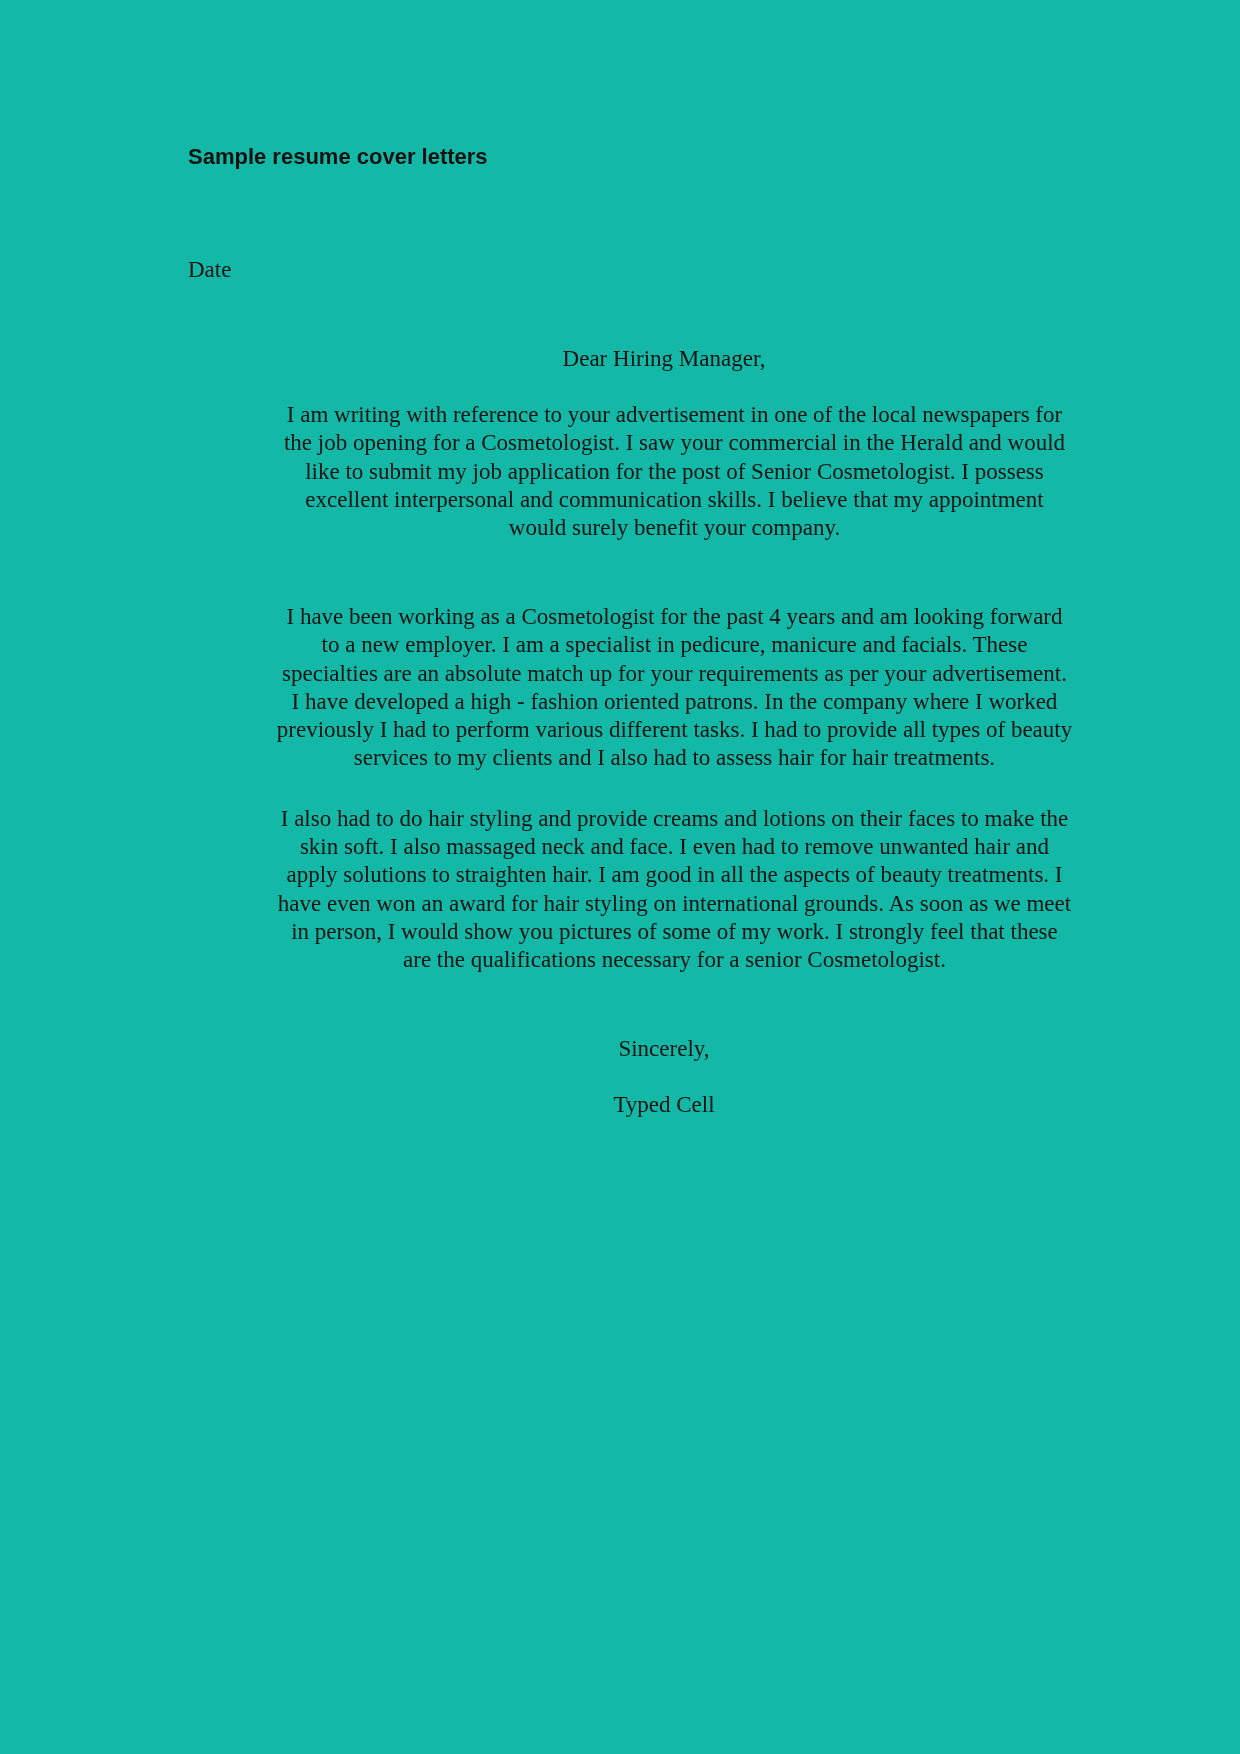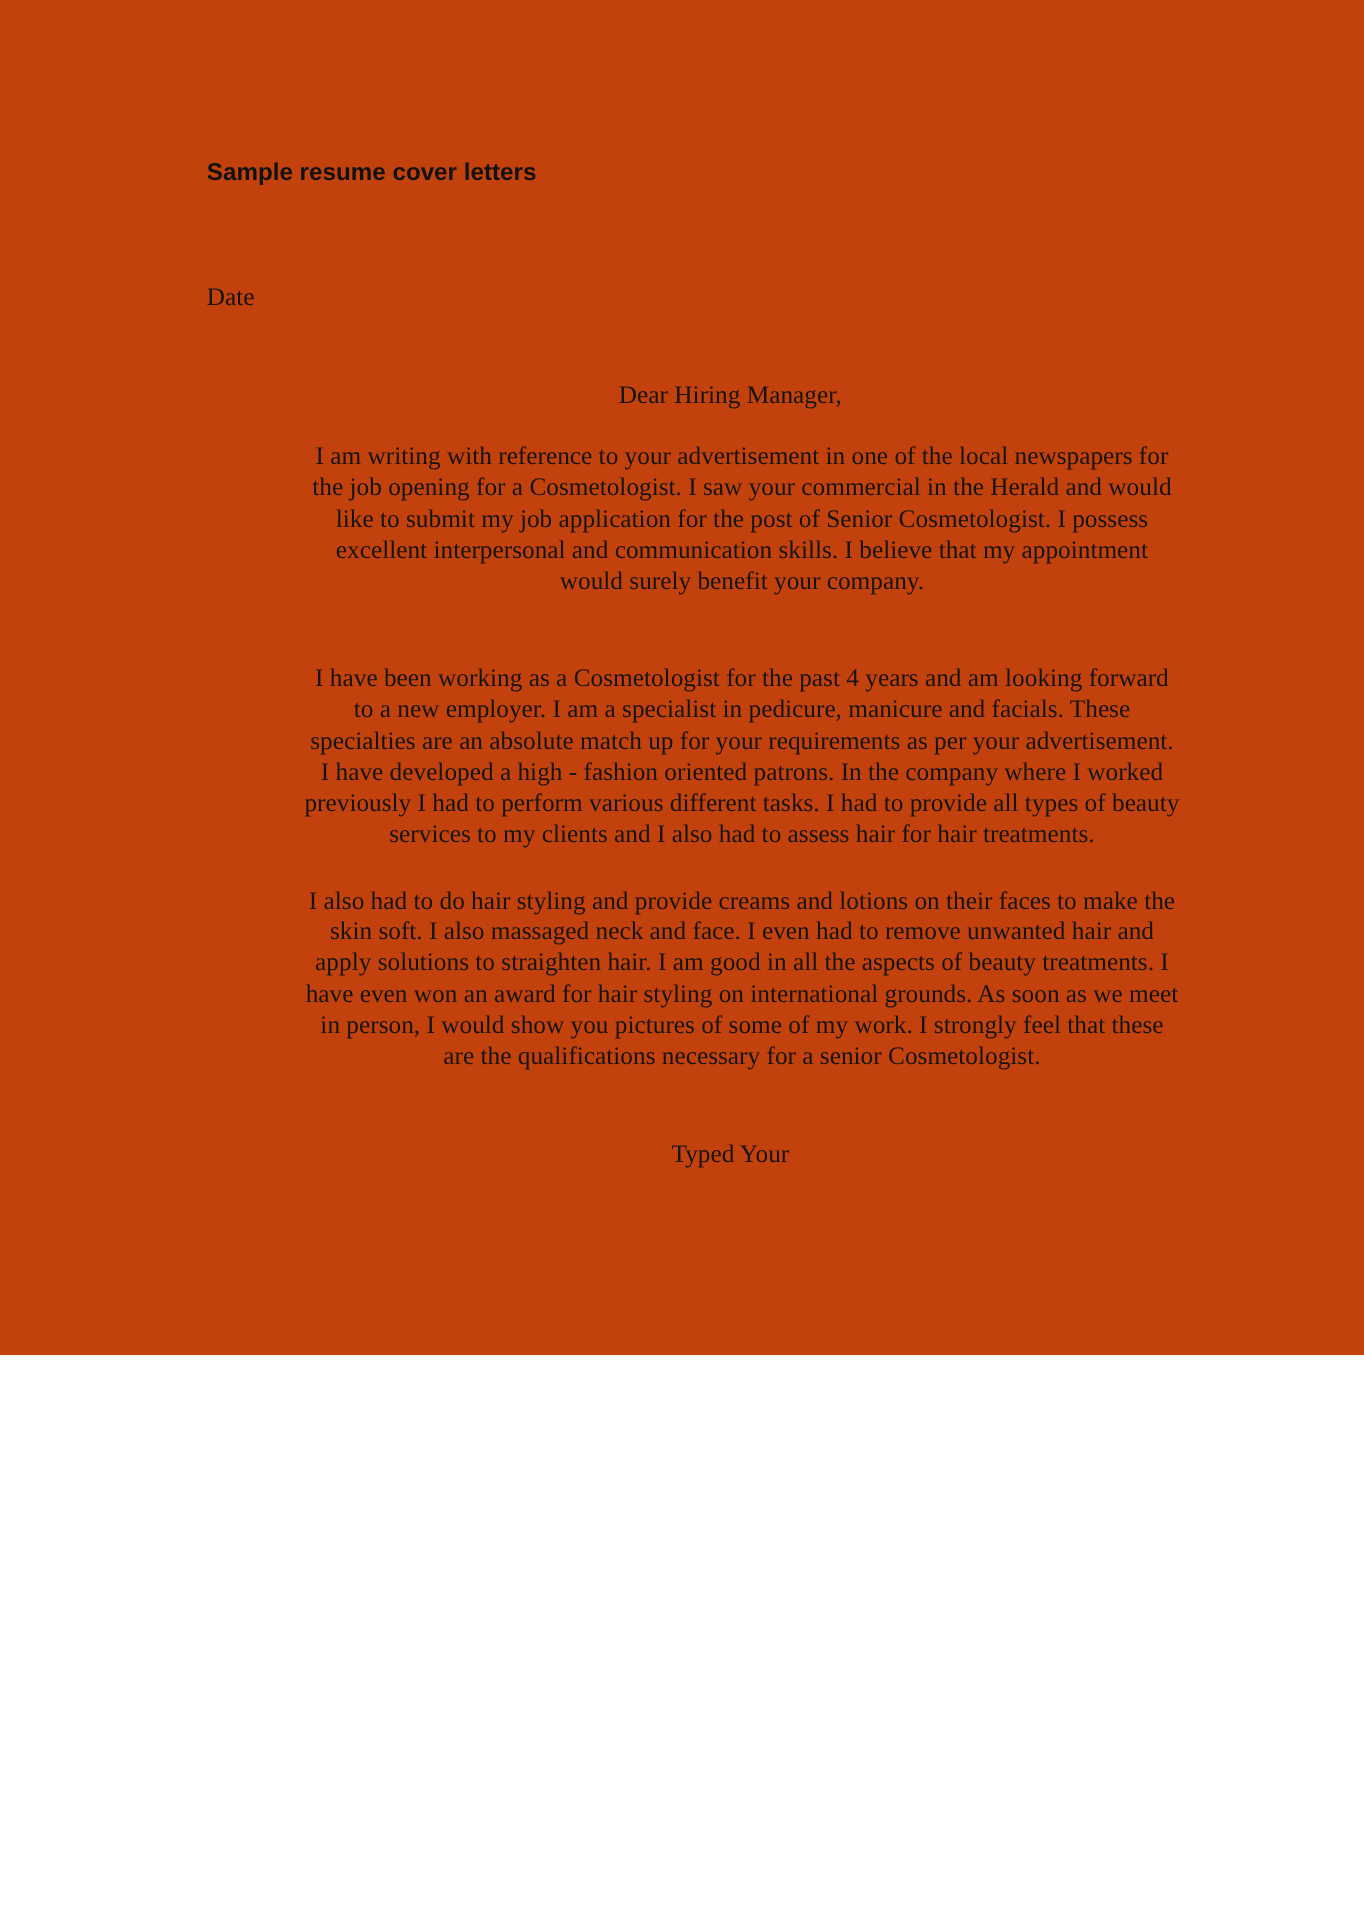--- a/index.html
+++ b/index.html
@@ -3,22 +3,22 @@
 <meta charset="utf-8">
 <style>
   html, body {
     margin: 0;
     padding: 0;
     background: #ffffff;
   }
   .page {
     position: relative;
     width: 1240px;
-    height: 1232px;
-    background: #c2410c;
+    height: 1754px;
+    background: #14b8a6;
     box-sizing: border-box;
     padding: 146px 100px 0 188px;
     color: #141414;
     font-family: "Liberation Serif", "DejaVu Serif", serif;
     font-size: 23px;
     line-height: 28.3px;
     overflow: hidden;
   }
   .doc-title {
     margin: 0 0 88px 0;
@@ -75,16 +75,17 @@
 
   <div class="block para">I also had to do hair styling and provide creams and lotions on their faces to make the
 skin soft. I also massaged neck and face. I even had to remove unwanted hair and
 apply solutions to straighten hair. I am good in all the aspects of beauty treatments. I
 have even won an award for hair styling on international grounds. As soon as we meet
 in person, I would show you pictures of some of my work. I strongly feel that these
 are the qualifications necessary for a senior Cosmetologist.</div>
 
 
   <div class="block">
-    <div class="closing-line">Typed Your</div>
+    <div class="closing-line">Sincerely,</div>
+    <div class="closing-line">Typed Cell</div>
   </div>
 
 </main>
 
 </body></html>

